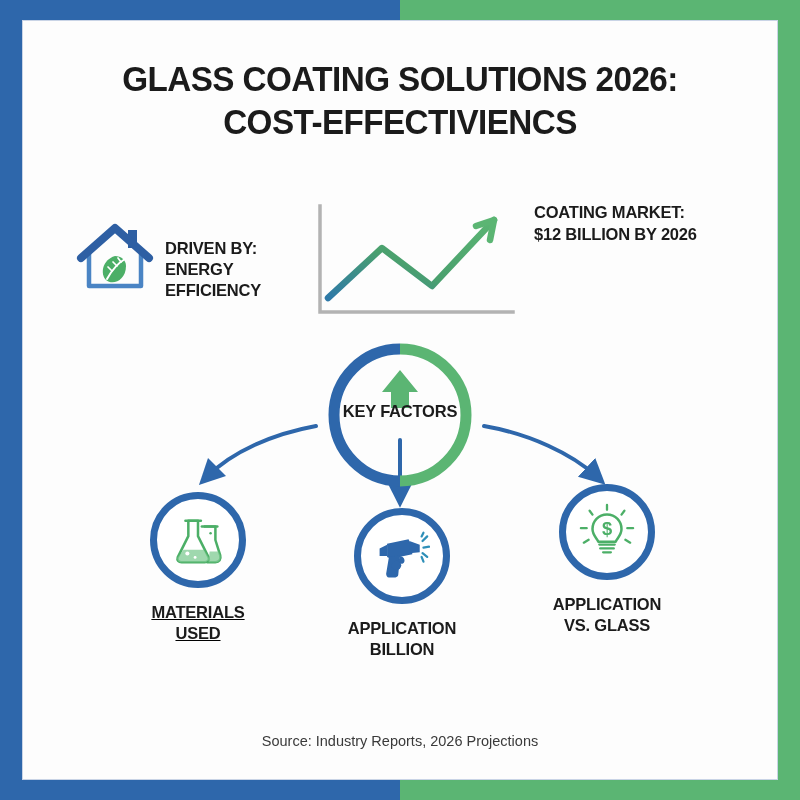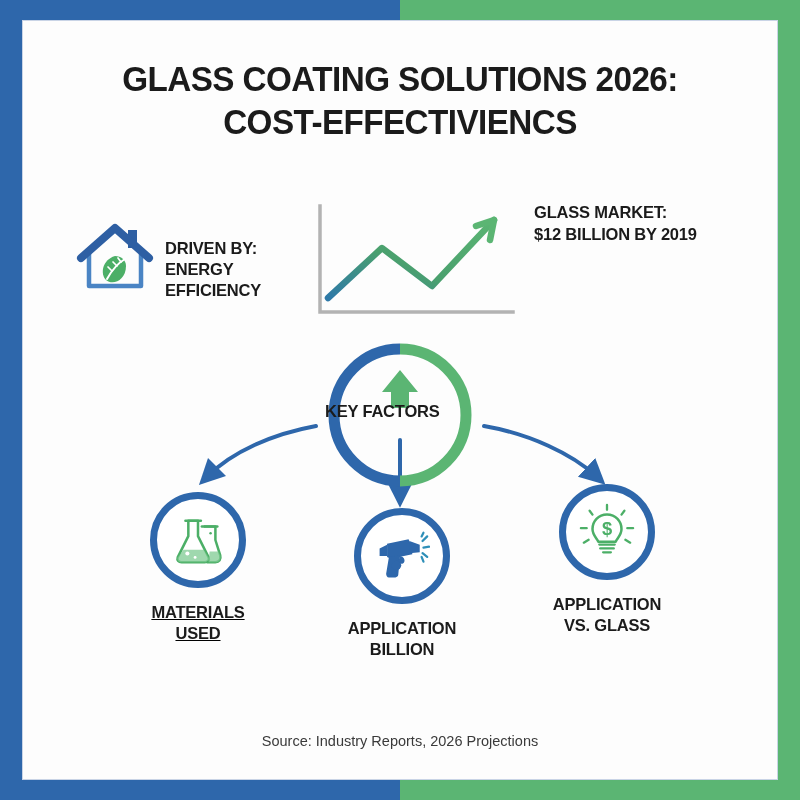--- a/index.html
+++ b/index.html
@@ -94,20 +94,21 @@
   
   .hub {
     position: absolute;
     left: 325px; top: 340px;
     width: 150px; height: 150px;
   }
   .hub-label {
     position: absolute;
     left: 0; top: 62px;
     width: 150px;
+    text-align: center;
     font-size: 16.5px;
     font-weight: 800;
     color: #1b1b1b;
     letter-spacing: -0.2px;
     z-index: 4;
   }
   
   .connectors {
     position: absolute;
     left: 0; top: 330px;
@@ -202,22 +203,22 @@
 
         <path d="M12 8 L12 114 L205 114" fill="none" stroke="#b3b3b3" stroke-width="3.5" stroke-linecap="square"></path>
 
         <path d="M20 100 L74 50 L124 88 L186 22" fill="none" stroke="url(#trendGrad)" stroke-width="6.5" stroke-linejoin="round" stroke-linecap="round"></path>
 
         <path d="M186 22 L168 28 M186 22 L182 42" fill="none" stroke="#5bb573" stroke-width="6.5" stroke-linejoin="round" stroke-linecap="round"></path>
       </svg>
     </div>
 
     <div class="market-text">
-      <span>GLASS MARKET:</span>
-      <span>$12 BILLION BY 2019</span>
+      <span>COATING MARKET:</span>
+      <span>$12 BILLION BY 2026</span>
     </div>
   </div>
 
   <div class="connectors">
     <svg viewBox="0 0 800 220" width="800" height="220">
       <defs>
         <marker id="arrowBlue" markerWidth="7" markerHeight="7" refX="3.2" refY="3.2" orient="auto" markerUnits="strokeWidth">
           <path d="M0,0 L6.4,3.2 L0,6.4 z" fill="#2e67ab"></path>
         </marker>
       </defs>

